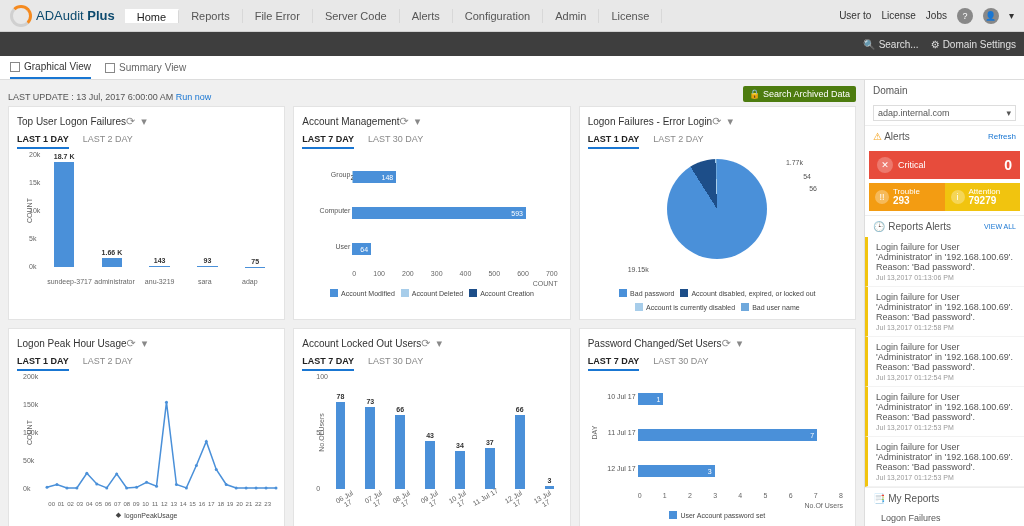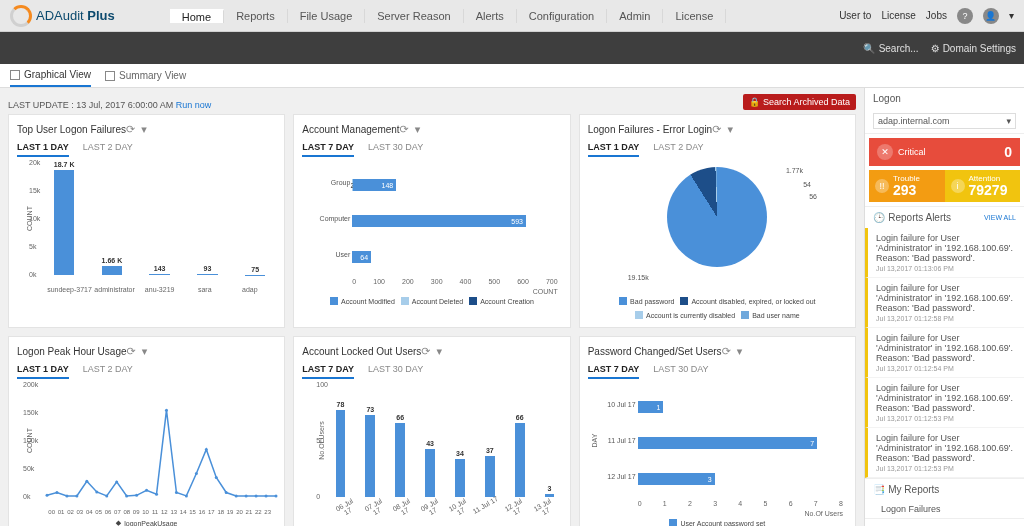--- a/index.html
+++ b/index.html
@@ -3,43 +3,43 @@
 <meta charset="utf-8">
 <style>
   * { margin:0; padding:0; box-sizing:border-box; }
   body { font-family:"Segoe UI",Arial,sans-serif; font-size:10px; background:#f0f0f0; color:#333; width:1024px; height:526px; overflow:hidden;}
   
   .topbar { height:32px; background:#e8e8e8; display:flex; align-items:center; justify-content:space-between; border-bottom:1px solid #d0d0d0;}
   .brand { display:flex; align-items:center; gap:4px; padding:0 10px;}
   .brand-logo{width:22px;height:22px;border:3px solid;border-color:#f58a1f #f58a1f #d0d0d0 #d0d0d0;border-radius:50%;}
   .brand-name{font-size:13px;color:#0c4a6e;}
   .brand-name b{font-weight:600;}
-  .tabs { display:flex; height:100%;margin-left:45px;}
+  .tabs { display:flex; height:100%;}
   .tab { padding:0 12px; display:flex; align-items:center; font-size:11px; color:#555; cursor:pointer; border-right:1px solid #d8d8d8;}
   .tab.active{background:#fff;color:#222;font-weight:500;border-top:2px solid #fff;}
   .toplinks{display:flex;align-items:center;gap:10px;padding:0 10px;color:#333;font-size:10px;}
   .toplinks span{cursor:pointer;}
   .icon-btn{width:16px;height:16px;border-radius:50%;background:#888;color:#fff;display:inline-flex;align-items:center;justify-content:center;font-size:9px;}
   
-  .subbar{height:24px;background:#3e3e3e;display:flex;align-items:center;justify-content:flex-end;padding:16px 8px;color:#e0e0e0;font-size:10px;gap:12px;}
+  .subbar{height:24px;background:#3e3e3e;display:flex;align-items:center;justify-content:flex-end;padding:8px 8px;color:#e0e0e0;font-size:10px;gap:12px;}
   .subbar span{cursor:pointer;}
   .subbar .gear:before{content:"⚙";margin-right:3px;}
   .subbar .search:before{content:"🔍";margin-right:3px;}
   
   .viewbar{height:24px;background:#fff;border-bottom:1px solid #ddd;display:flex;align-items:center;padding:0 10px;gap:14px;font-size:10px;color:#666;}
   .viewbar .vbtn{display:flex;align-items:center;gap:4px;cursor:pointer;}
   .viewbar .vbtn.active{color:#333;font-weight:500;border-bottom:2px solid #1976d2;height:100%;align-items:center;}
   .viewbar .sqicon{width:10px;height:10px;border:1px solid #888;display:inline-block;}
   
   .layout{display:flex;height:calc(526px - 32px - 24px - 24px);}
   .main{flex:1;overflow:auto;padding:6px 8px;}
   .side{width:160px;background:#fff;border-left:1px solid #ddd;overflow:auto;font-size:9px;}
   
   .actionrow{display:flex;justify-content:space-between;align-items:flex-end;margin-bottom:4px;font-size:9px;color:#555;}
-  .archived{background:#b91c1c;color:#fff;padding:3px 6px;border-radius:2px;cursor:pointer;font-size:9px;}
+  .archived{background:#4d7c0f;color:#fff;padding:3px 6px;border-radius:2px;cursor:pointer;font-size:9px;}
   .archived:before{content:"🔒 ";}
   .runnow{color:#1976d2;cursor:pointer;}
   
   .grid{display:grid;grid-template-columns:repeat(3,1fr);gap:8px;}
   .card{background:#fff;border:1px solid #e3e3e3;padding:8px;display:flex;flex-direction:column;}
   .card-h{display:flex;align-items:center;margin-bottom:6px;}
   .card-title{font-size:10px;color:#333;}
   .card-tools{display:flex;gap:6px;color:#888;font-size:11px;}
   .card-tools span{cursor:pointer;}
   .ctabs{display:flex;gap:14px;font-size:9px;color:#888;margin-bottom:6px;}
@@ -73,43 +73,43 @@
   .sec-h .i{color:#f5a623;}
   .domain-sel{display:flex;align-items:center;justify-content:space-between;margin:4px 8px;border:1px solid #ddd;padding:2px 4px;font-size:9px;color:#555;cursor:pointer;}
   .alert-crit{background:#e74c3c;color:#fff;display:flex;justify-content:space-between;align-items:center;padding:6px 8px;margin:4px;}
   .alert-crit .x{width:16px;height:16px;background:rgba(255,255,255,.25);border-radius:50%;display:flex;align-items:center;justify-content:center;margin-right:5px;}
   .alert-row2{display:flex;margin:0 4px 4px;gap:0;}
   .pill{flex:1;color:#fff;padding:5px 6px;display:flex;align-items:center;gap:4px;}
   .pill.o{background:#f39c12;}
   .pill.y{background:#f1c40f;}
   .pill .c{width:14px;height:14px;background:rgba(255,255,255,.3);border-radius:50%;display:flex;align-items:center;justify-content:center;font-size:9px;}
   .pill-txt{display:flex;flex-direction:column;font-size:8px;line-height:1;}
-  .pill-txt b{font-size:14px;}
+  .pill-txt b{font-size:10px;}
   .refresh{color:#1976d2;font-size:8px;cursor:pointer;}
   .viewall{color:#1976d2;font-size:7px;cursor:pointer;}
   .recent{padding:5px 8px;border-left:3px solid #f1c40f;border-bottom:1px solid #f3f3f3;color:#555;}
   .recent .t{color:#999;font-size:7px;margin-top:2px;}
   .my-rep{padding:4px 8px 4px 16px;color:#555;cursor:pointer;}
   
   svg{overflow:visible;}
 </style>
 </head>
 <body>
 
 <div class="topbar">
   <div style="display:flex;align-items:center;">
     <div class="brand">
       <span class="brand-logo"></span>
       <span class="brand-name"><span>ADAudit</span> <b>Plus</b></span>
     </div>
     <div class="tabs" id="nav-tabs">
         <div class="tab active">Home</div>
         <div class="tab">Reports</div>
-        <div class="tab">File Usage</div>
-        <div class="tab">Server Reason</div>
+        <div class="tab">File Error</div>
+        <div class="tab">Server Code</div>
         <div class="tab">Alerts</div>
         <div class="tab">Configuration</div>
         <div class="tab">Admin</div>
         <div class="tab">License</div>
       </div>
   </div>
   <div class="toplinks">
     <span>User to</span>
     <span>License</span>
     <span>Jobs</span>
@@ -486,28 +486,32 @@
               <span>User Account password set</span>
             </span>
           </div>
       </div>
     </div>
   </div>
 
   <div class="side">
     <div class="side-sec">
       <div class="sec-h">
-          <span>Logon</span>
+          <span>Domain</span>
         </div>
       <div class="domain-sel">
           <span>adap.internal.com</span>
           <span>▾</span>
         </div>
     </div>
     <div class="side-sec">
+      <div class="sec-h">
+          <span><span class="i">⚠</span> <span>Alerts</span></span>
+          <span class="refresh">Refresh</span>
+        </div>
       <div class="alert-crit">
         <span style="display:flex;align-items:center;">
             <span class="x">✕</span>
             <span>Critical</span>
           </span>
         <b style="font-size:14px;">0</b>
       </div>
       <div class="alert-row2">
         <div class="pill o">
             <span class="c">!!</span>

